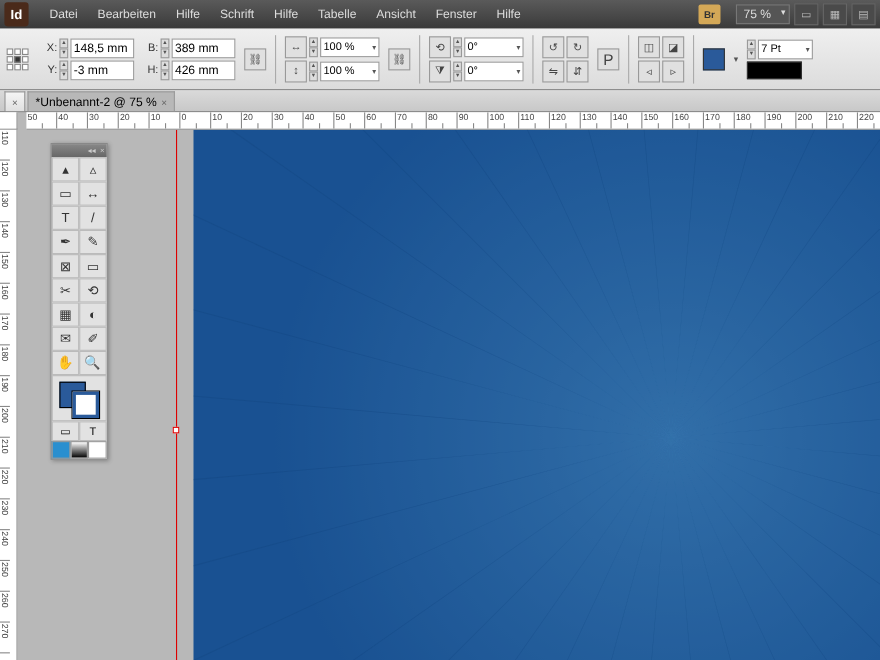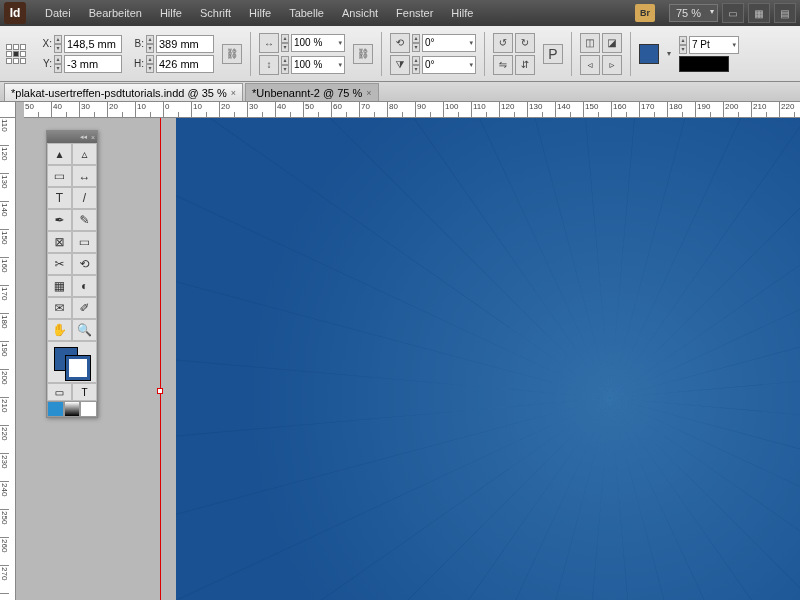--- a/index.html
+++ b/index.html
@@ -207,21 +207,20 @@
         <div class="cp-dd" style="width:50px">7 Pt</div>
       </div>
     <div class="cp-row">
         <div class="cp-swatch blk" style="width:50px;height:16px"></div>
       </div>
   </div>
 </div>
 
 <div class="tabbar">
   <div class="doc-tab">
-      <span>*plakat-usertreffen-psdtutorials.indd @ 35 %</span>
       <span class="x">×</span>
     </div>
   <div class="doc-tab active">
       <span>*Unbenannt-2 @ 75 %</span>
       <span class="x">×</span>
     </div>
 </div>
 
 <div class="ruler-corner"></div>
 <div class="ruler-h" id="rulerh">

